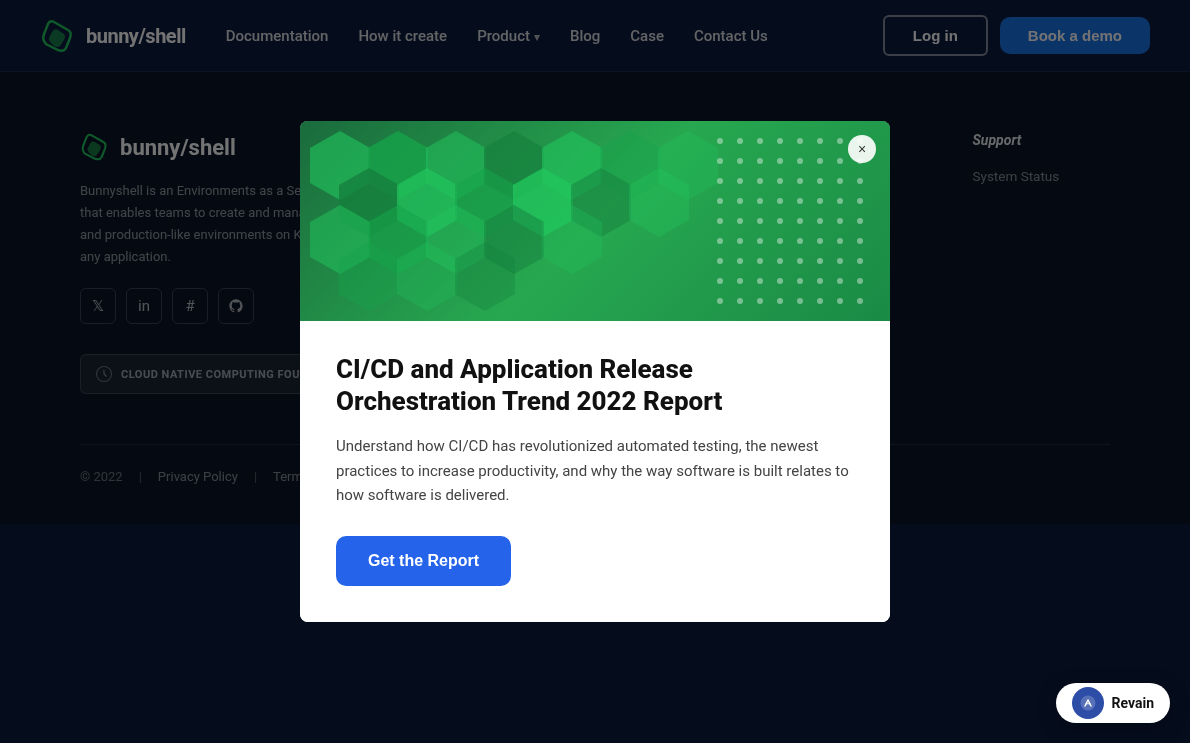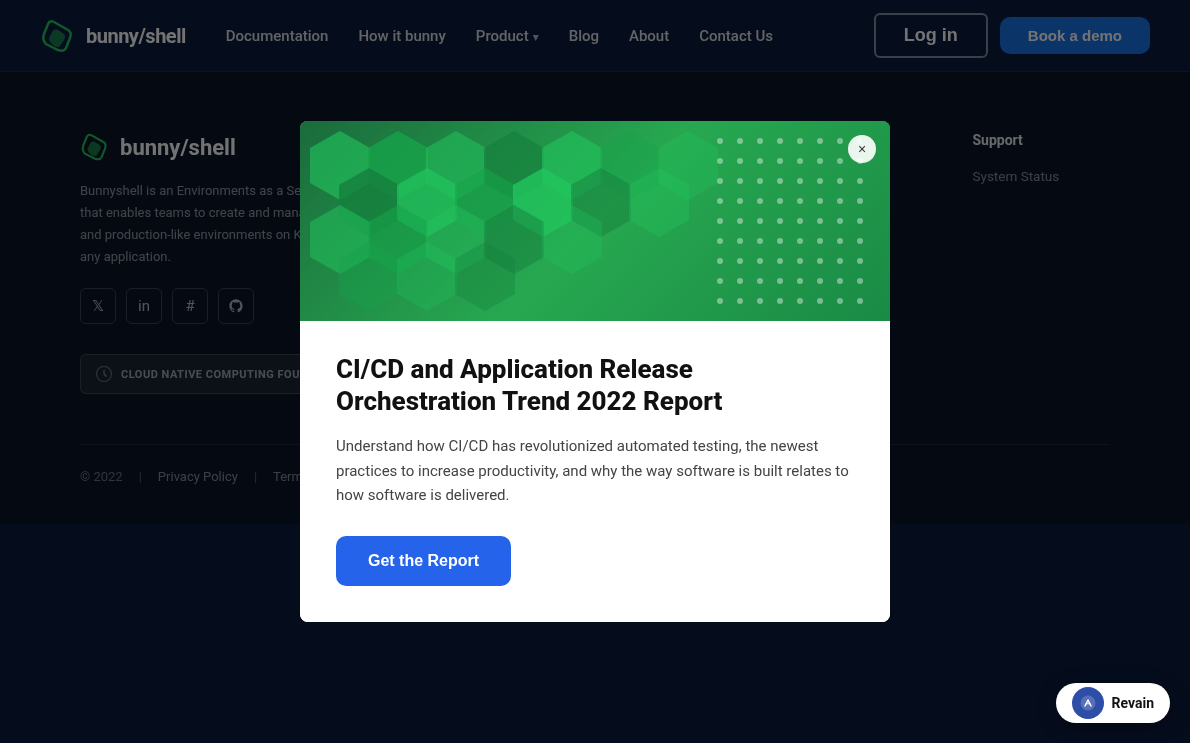--- a/index.html
+++ b/index.html
@@ -68,21 +68,21 @@
       display: flex;
       align-items: center;
       gap: 12px;
     }
     .btn-login {
       padding: 10px 28px;
       border: 2px solid rgba(255,255,255,0.5);
       border-radius: 6px;
       color: #fff;
       background: transparent;
-      font-size: 18px;
+      font-size: 15px;
       font-weight: 600;
       cursor: pointer;
     }
     .btn-demo {
       padding: 10px 28px;
       border: none;
       border-radius: 10px;
       background: #1a73e8;
       color: #fff;
       font-size: 15px;
@@ -157,20 +157,21 @@
       text-transform: uppercase;
       letter-spacing: 0.5px;
       font-weight: 700;
     }
     .footer-col h4 {
       font-size: 14px;
       font-weight: 700;
       color: rgba(255,255,255,0.9);
       margin-bottom: 18px;
       text-transform: capitalize;
+      font-style: italic;
     }
     .footer-col ul {
       list-style: none;
     }
     .footer-col ul li {
       margin-bottom: 12px;
     }
     .footer-col ul li a {
       color: rgba(255,255,255,0.5);
       text-decoration: none;
@@ -314,33 +315,33 @@
         <path d="M8 6 Q10 2 14 4 L28 12 Q32 14 30 20 L26 30 Q24 34 18 32 L6 26 Q2 22 4 16 Z" fill="none" stroke="#22c55e" stroke-width="2.5"></path>
         <path d="M12 14 Q14 10 18 12 L24 16 Q26 18 24 22 L20 28 Q18 30 14 28 L10 24 Q8 20 10 18 Z" fill="#22c55e" opacity="0.6"></path>
       </svg>
       <span class="logo-text">bunny/shell</span>
     </div>
     <ul class="nav-links">
       <li>
         <a href="#">Documentation</a>
       </li>
       <li>
-        <a href="#">How it bunny</a>
+        <a href="#">How it create</a>
       </li>
       <li>
         <a href="#" class="product-link">
           <span>Product</span>
           <span class="chevron"></span>
         </a>
       </li>
       <li>
         <a href="#">Blog</a>
       </li>
       <li>
-        <a href="#">About</a>
+        <a href="#">Case</a>
       </li>
       <li>
         <a href="#">Contact Us</a>
       </li>
     </ul>
   </div>
   <div class="nav-right">
     <button class="btn-login">Log in</button>
     <button class="btn-demo">Book a demo</button>
   </div>

